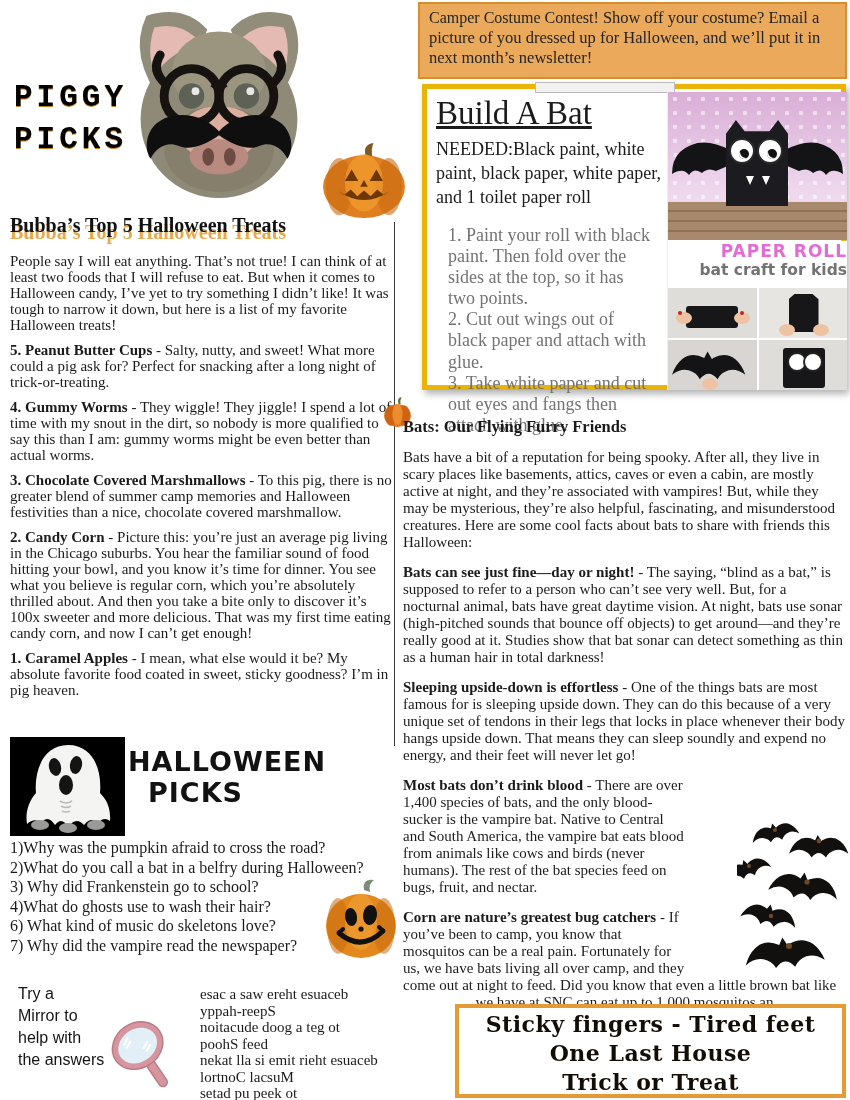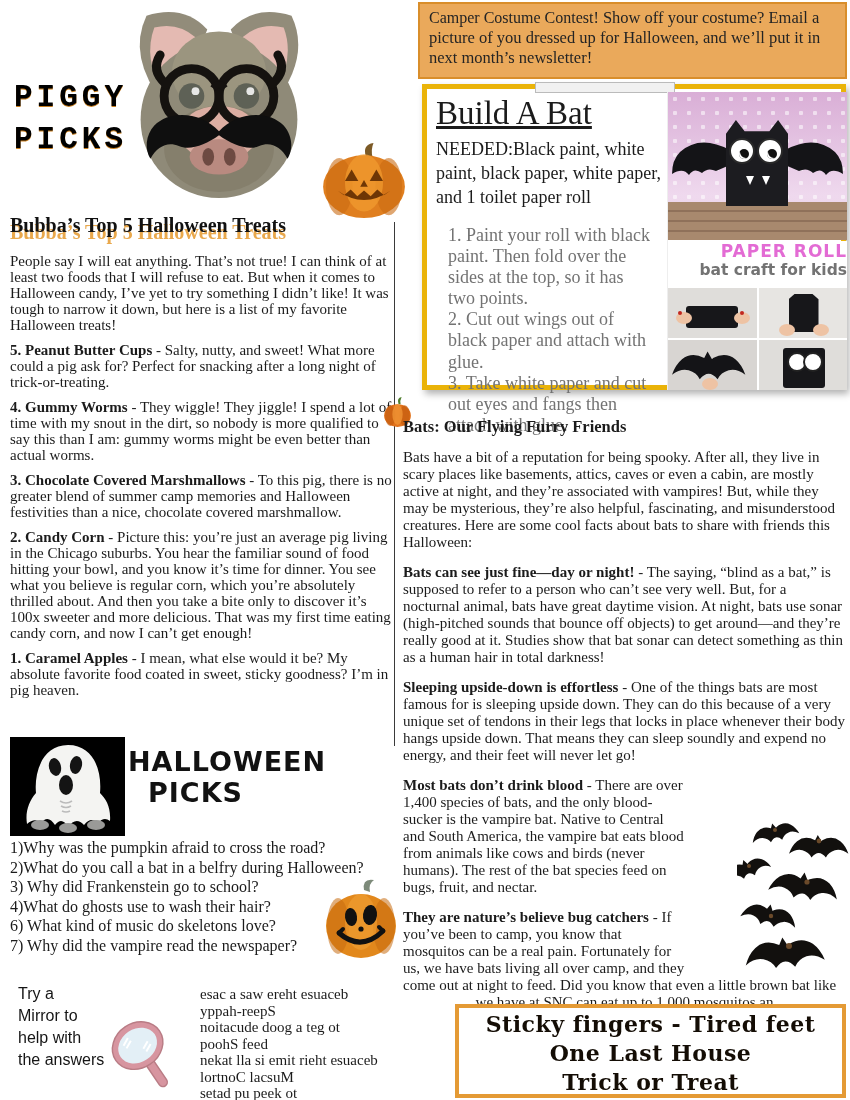--- a/index.html
+++ b/index.html
@@ -242,21 +242,21 @@
     <ellipse cx="15" cy="18" rx="5" ry="10" fill="#f09335" opacity=".8"></ellipse>
   </svg>
 
   <div class="rightcol" data-interactable="false">
     <h3 data-interactable="false">Bats: Our Flying Furry Friends</h3>
     <p data-interactable="false">Bats have a bit of a reputation for being spooky. After all, they live in scary places like basements, attics, caves or even a cabin, are mostly active at night, and they’re associated with vampires! But, while they may be mysterious, they’re also helpful, fascinating, and misunderstood creatures. Here are some cool facts about bats to share with friends this Halloween:</p>
     <p data-interactable="false"><b>Bats can see just fine—day or night!</b><span> - The saying, “blind as a bat,” is supposed to refer to a person who can’t see very well. But, for a nocturnal animal, bats have great daytime vision. At night, bats use sonar (high-pitched sounds that bounce off objects) to get around—and they’re really good at it. Studies show that bat sonar can detect something as thin as a human hair in total darkness!</span></p>
     <p data-interactable="false"><b>Sleeping upside-down is effortless</b><span> - One of the things bats are most famous for is sleeping upside down. They can do this because of a very unique set of tendons in their legs that locks in place whenever their body hangs upside down. That means they can sleep soundly and expend no energy, and their feet will never let go!</span></p>
     <div class="bat-float" data-interactable="false"></div>
     <p data-interactable="false"><b>Most bats don’t drink blood</b><span> - There are over 1,400 species of bats, and the only blood-sucker is the vampire bat. Native to Central and South America, the vampire bat eats blood from animals like cows and birds (never humans). The rest of the bat species feed on bugs, fruit, and nectar.</span></p>
-    <p class="lastfact" data-interactable="false"><b>They are nature’s believe bug catchers</b><span> - If you’ve been to camp, you know that mosquitos can be a real pain. Fortunately for us, we have bats living all over camp, and they come out at night to feed. Did you know that even a little brown bat like we have at SNC can eat up to 1,000 mosquitos an</span></p>
+    <p class="lastfact" data-interactable="false"><b>Corn are nature’s greatest bug catchers</b><span> - If you’ve been to camp, you know that mosquitos can be a real pain. Fortunately for us, we have bats living all over camp, and they come out at night to feed. Did you know that even a little brown bat like we have at SNC can eat up to 1,000 mosquitos an</span></p>
   </div>
 
   <svg class="bat-cluster" viewBox="0 0 113 168" data-interactable="false">
     <g fill="#12100e">
       <use href="#batsil" transform="translate(14,2) scale(0.72) rotate(-12 36 14)"></use>
       <use href="#batsil" transform="translate(52,14) scale(0.9)"></use>
       <use href="#batsil" transform="translate(-14,38) scale(0.72) rotate(-18 36 14)"></use>
       <use href="#batsil" transform="translate(32,52) scale(1.05) rotate(8 36 14)"></use>
       <use href="#batsil" transform="translate(4,84) scale(0.85) rotate(12 36 14)"></use>
       <use href="#batsil" transform="translate(8,116) scale(1.2) rotate(-4 36 14)"></use>

